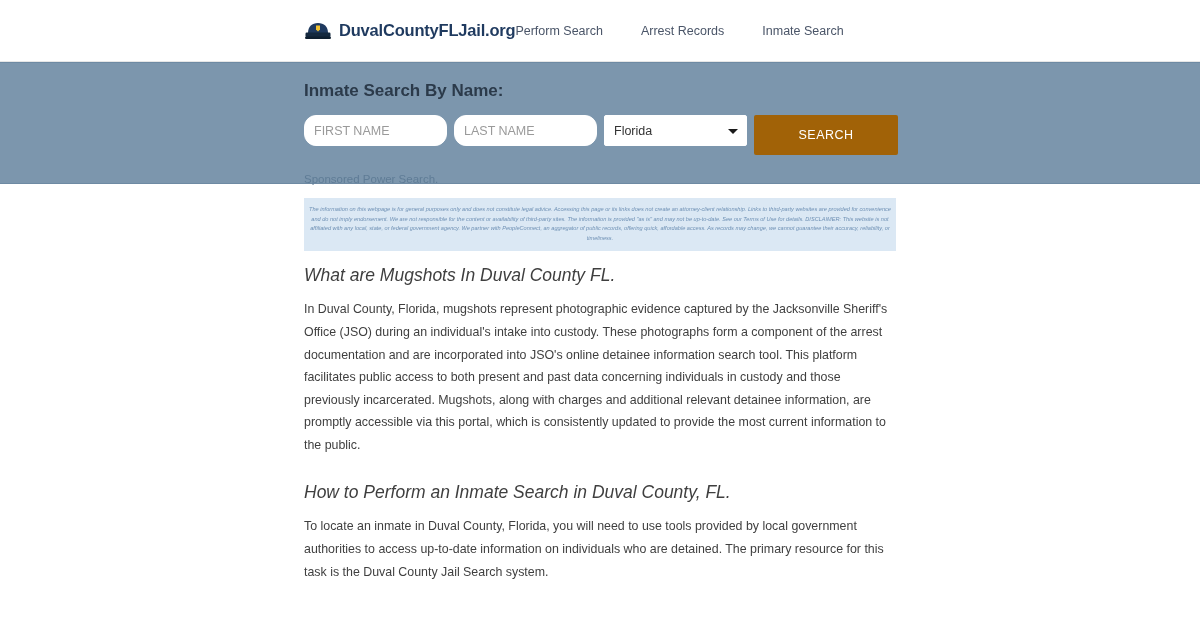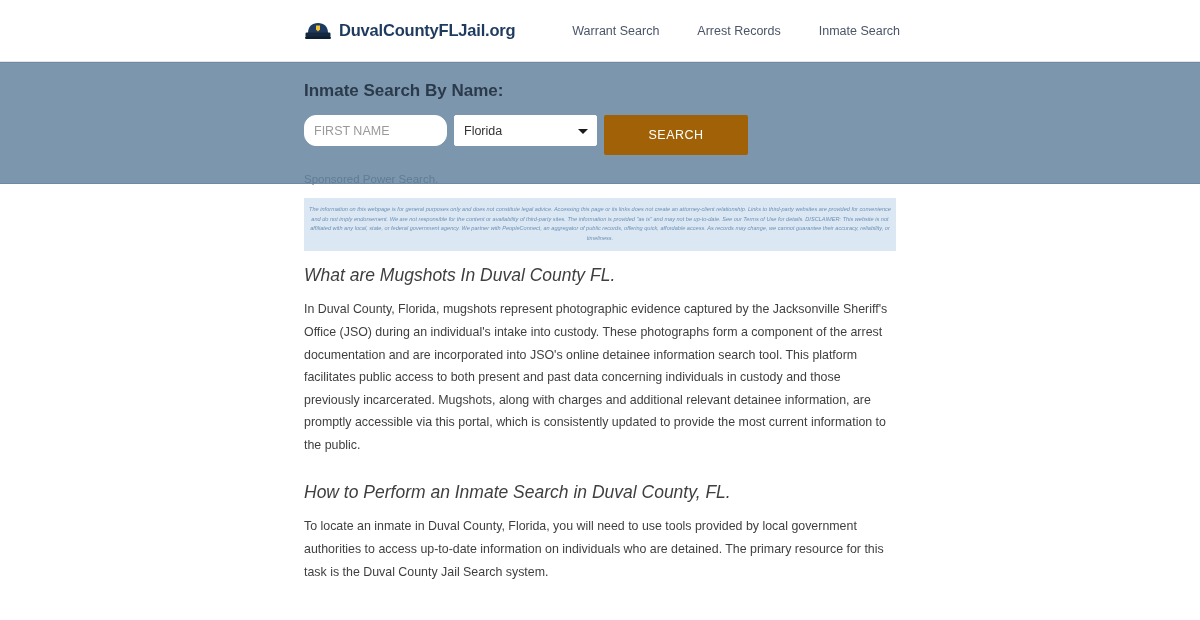--- a/index.html
+++ b/index.html
@@ -20,21 +20,20 @@
     background: #ffffff;
     border-bottom: 1px solid #e6e6e6;
     display: flex;
     align-items: center;
   }
   .header-inner {
     width: 600px;
     margin: 14px auto;
     display: flex;
     align-items: center;
-    justify-content: space-between;
     padding-left: 4px;
   }
   .brand {
     display: flex;
     align-items: center;
     gap: 7px;
     text-decoration: none;
   }
   .brand-icon { display: block; width: 28px; height: 20px; }
   .brand-text {
@@ -190,35 +189,36 @@
           <path d="M4 12 C4 5.5 8 2 14 2 C20 2 24 5.5 24 12 Z" fill="#1f3a5f"></path>
           <rect x="1.5" y="11.5" width="25" height="4.5" rx="1.2" fill="#14293f"></rect>
           <rect x="1" y="15.5" width="26" height="2.6" rx="1.3" fill="#0e1f30"></rect>
           <path d="M12 4.5 h4 v4 l-2 2 l-2 -2 Z" fill="#f2c230"></path>
         </svg>
       </span>
       <span class="brand-text">DuvalCountyFLJail.org</span>
     </a>
 
     <nav class="main-nav">
-      <a class="nav-link" href="#">Warrant Search</a>
+      <a class="nav-link" href="#">Perform Search</a>
       <a class="nav-link" href="#">Arrest Records</a>
       <a class="nav-link" href="#">Inmate Search</a>
     </nav>
 
   </div>
 </div>
 
 <div class="search-banner">
   <div class="banner-inner">
 
     <div class="banner-title">Inmate Search By Name:</div>
 
     <div class="search-row">
       <input class="text-input" type="text" placeholder="FIRST NAME" style="">
+      <input class="text-input" type="text" placeholder="LAST NAME" style="">
       <div class="state-select-wrap">
         <select class="state-select">
           <option>Florida</option>
         </select>
         <span class="select-arrow"></span>
       </div>
       <button class="search-btn">SEARCH</button>
     </div>
 
     <div class="sponsored-note">Sponsored Power Search.</div>

